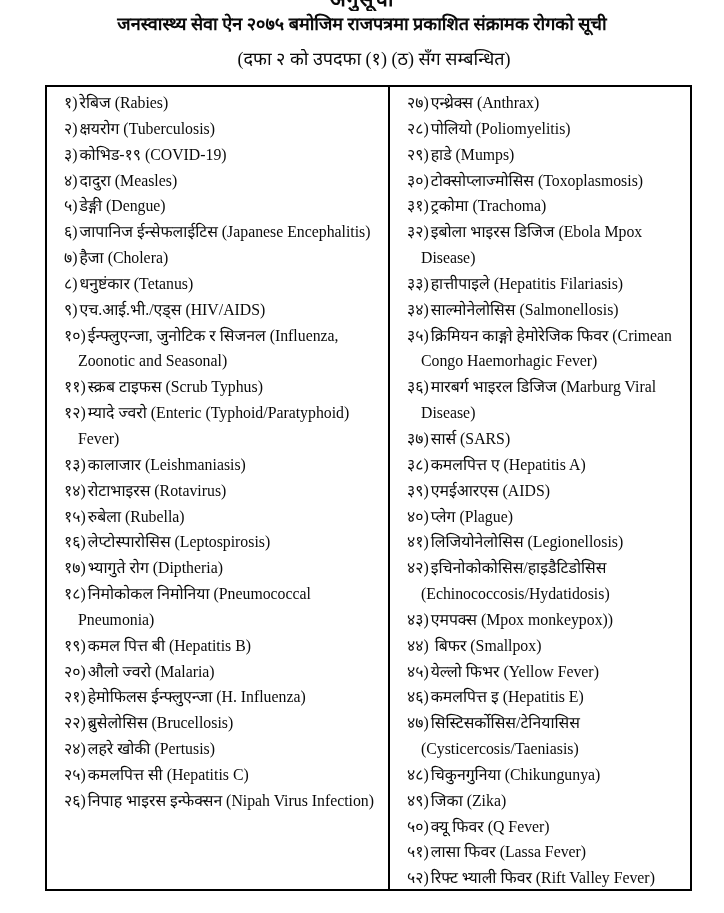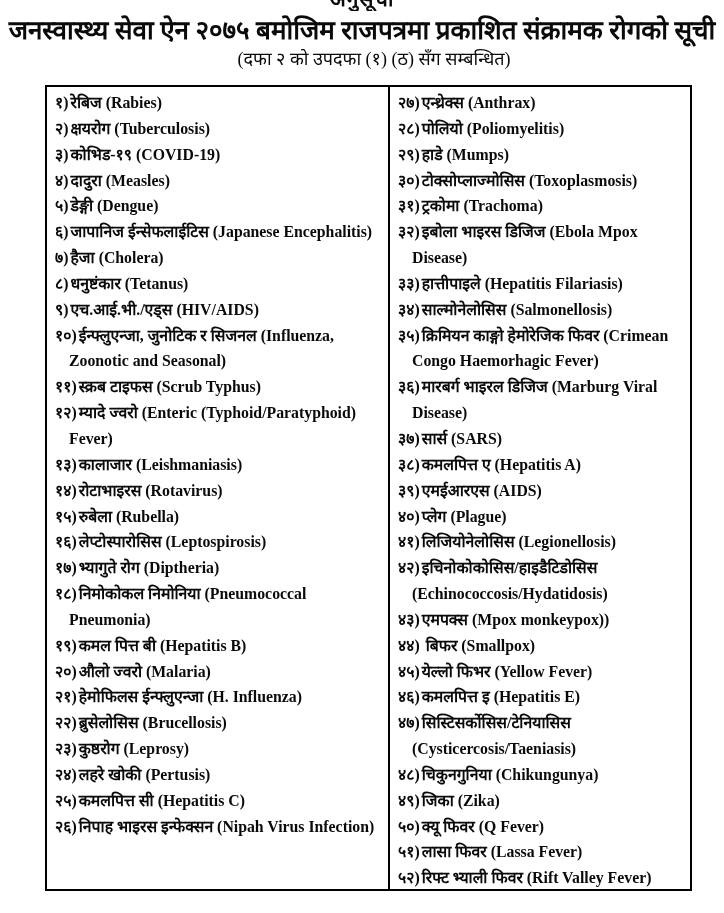--- a/index.html
+++ b/index.html
@@ -12,34 +12,34 @@
   .top-clip {
     position: absolute; top: 0; left: 0; width: 100%; height: 11px;
     overflow: hidden;
   }
   .top-clip .frag {
     margin-top: -16px; text-align: center;
     font-size: 21px; font-weight: bold; letter-spacing: 1px;
   }
   .title {
     position: absolute; top: 11px; left: 0; width: 100%;
-    text-align: center; font-weight: bold; font-size: 26px;
+    text-align: center; font-weight: bold; font-size: 18px;
   }
   .subtitle {
     position: absolute; top: 46px; left: 0; width: 100%;
     text-align: center; font-size: 18px; padding-left: 12px;
   }
   .doc-table {
     position: absolute; left: 45px; top: 85px;
     width: 647px; height: 806px;
     border: 2px solid #000; box-sizing: border-box;
     display: flex; background: #fff;
   }
   .col {
-    box-sizing: border-box; padding: 3px 4px 0 3px; overflow: hidden; font-weight: bold;
+    box-sizing: border-box; padding: 3px 4px 0 12px; overflow: hidden;
   }
   .col-left { width: 343px; border-right: 2px solid #000; }
   .col-right { flex: 1; border-radius: 29px; }
   .item {
     font-size: 15.8px; line-height: 25.85px;
     padding-left: 19px; text-indent: -14px;
   }
   .item .num { padding-right: 2px; }
 </style>
 </head>
@@ -72,21 +72,20 @@
         <div class="item"><span class="num">१३)</span><span class="txt">कालाजार (Leishmaniasis)</span></div>
         <div class="item"><span class="num">१४)</span><span class="txt">रोटाभाइरस (Rotavirus)</span></div>
         <div class="item"><span class="num">१५)</span><span class="txt">रुबेला (Rubella)</span></div>
         <div class="item"><span class="num">१६)</span><span class="txt">लेप्टोस्पारोसिस (Leptospirosis)</span></div>
         <div class="item"><span class="num">१७)</span><span class="txt">भ्यागुते रोग (Diptheria)</span></div>
         <div class="item"><span class="num">१८)</span><span class="txt">निमोकोकल निमोनिया (Pneumococcal Pneumonia)</span></div>
         <div class="item"><span class="num">१९)</span><span class="txt">कमल पित्त बी (Hepatitis B)</span></div>
         <div class="item"><span class="num">२०)</span><span class="txt">औलो ज्वरो (Malaria)</span></div>
         <div class="item"><span class="num">२१)</span><span class="txt">हेमोफिलस ईन्फ्लुएन्जा (H. Influenza)</span></div>
         <div class="item"><span class="num">२२)</span><span class="txt">ब्रुसेलोसिस (Brucellosis)</span></div>
-        <div class="item"><span class="num">२३)</span><span class="txt">कुष्ठरोग (Leprosy)</span></div>
         <div class="item"><span class="num">२४)</span><span class="txt">लहरे खोकी (Pertusis)</span></div>
         <div class="item"><span class="num">२५)</span><span class="txt">कमलपित्त सी (Hepatitis C)</span></div>
         <div class="item"><span class="num">२६)</span><span class="txt">निपाह भाइरस इन्फेक्सन (Nipah Virus Infection)</span></div>
       </div>
     <div class="col col-right">
         <div class="item"><span class="num">२७)</span><span class="txt">एन्थ्रेक्स (Anthrax)</span></div>
         <div class="item"><span class="num">२८)</span><span class="txt">पोलियो (Poliomyelitis)</span></div>
         <div class="item"><span class="num">२९)</span><span class="txt">हाडे (Mumps)</span></div>
         <div class="item"><span class="num">३०)</span><span class="txt">टोक्सोप्लाज्मोसिस (Toxoplasmosis)</span></div>
         <div class="item"><span class="num">३१)</span><span class="txt">ट्रकोमा (Trachoma)</span></div>

